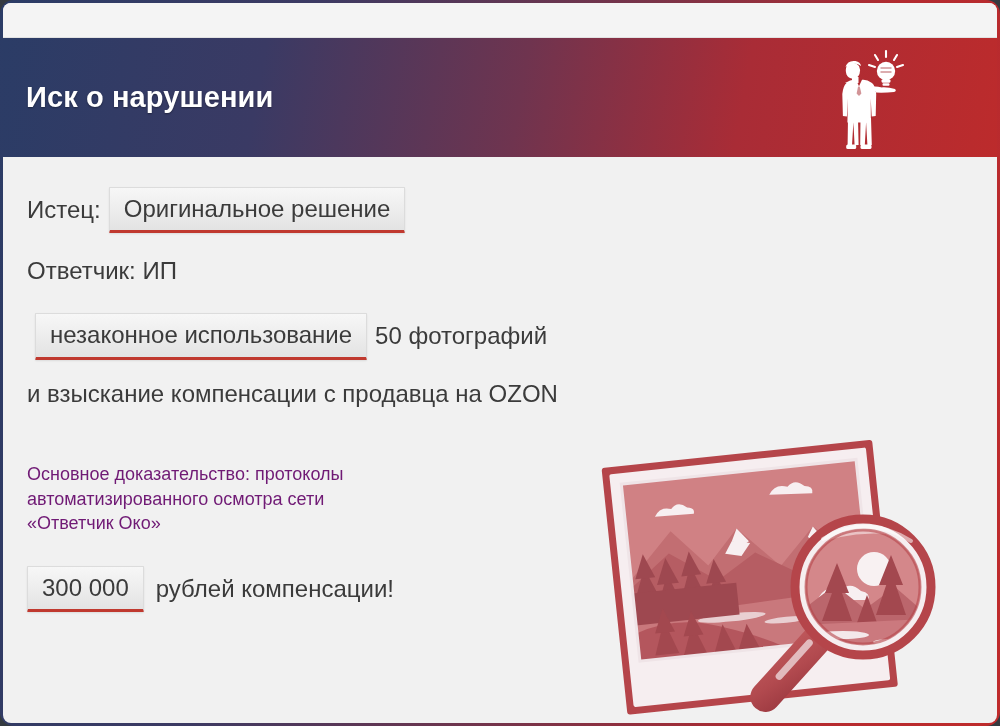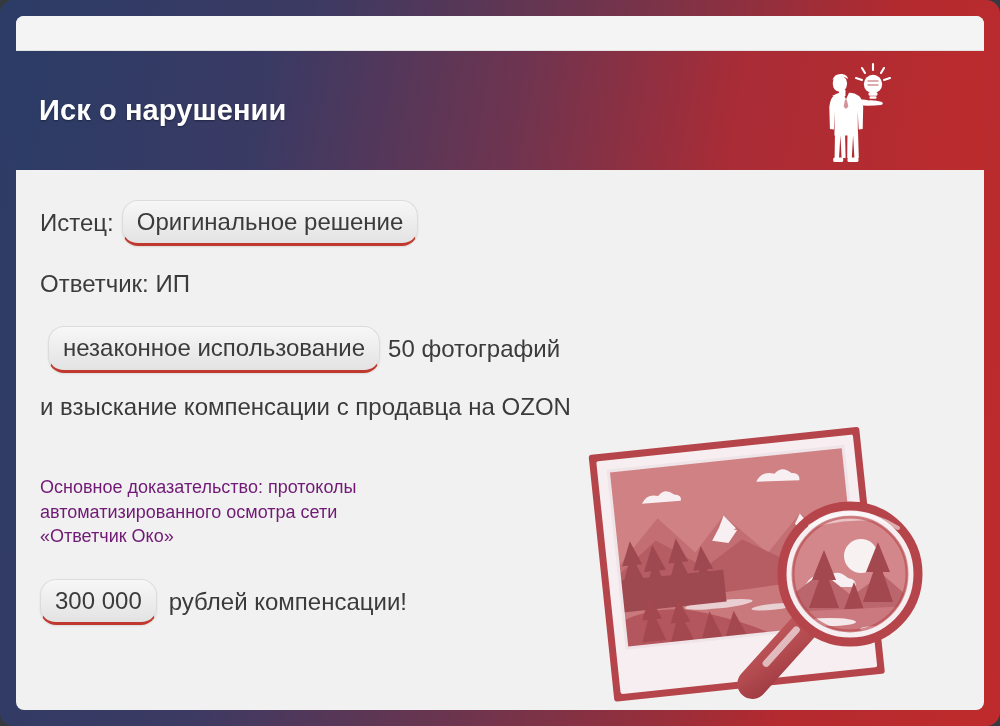--- a/index.html
+++ b/index.html
@@ -13,21 +13,21 @@
     overflow: hidden;
     font-family: "Liberation Sans", sans-serif;
   }
 
   .slide {
     position: relative;
     width: 1000px;
     height: 726px;
     box-sizing: border-box;
     background: linear-gradient(100deg, #2b3c66 0%, #3c3a63 28%, #7a3348 58%, #b32a2f 80%, #bf2b2c 100%);
-    padding: 16px;
+    padding: 3px;
     border-radius: 14px;
     overflow: hidden;
   }
 
   .card {
     position: relative;
     width: 100%;
     height: 100%;
     background: #f1f1f1;
     border-radius: 8px;
@@ -93,21 +93,21 @@
     white-space: nowrap;
   }
 
   .lbl { color: #3b3b3b; text-align: right; }
 
   .chip {
     display: inline-block;
     background: linear-gradient(180deg, #f7f7f7 0%, #ececec 55%, #e3e3e3 100%);
     border: 1px solid #dcdcdc;
     border-bottom: 3px solid #c0392f;
-    border-radius: 16px;
+    border-radius: 1px;
     padding: 5px 14px 6px 14px;
     color: #3b3b3b;
     font-size: 24px;
     box-shadow: 0 1px 2px rgba(0,0,0,0.09);
     line-height: 1.3;
   }
 
   .gap-s { width: 8px; flex: 0 0 8px; }
   .gap-m { width: 12px; flex: 0 0 12px; }
 

